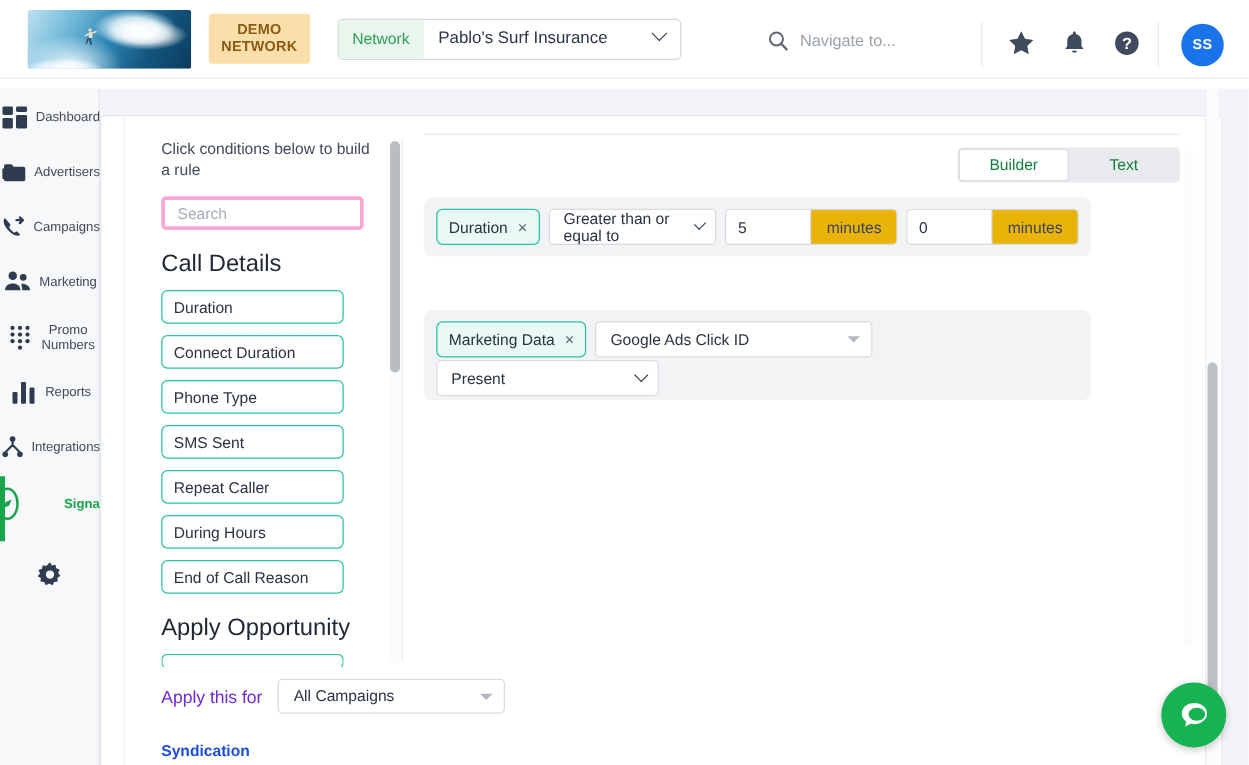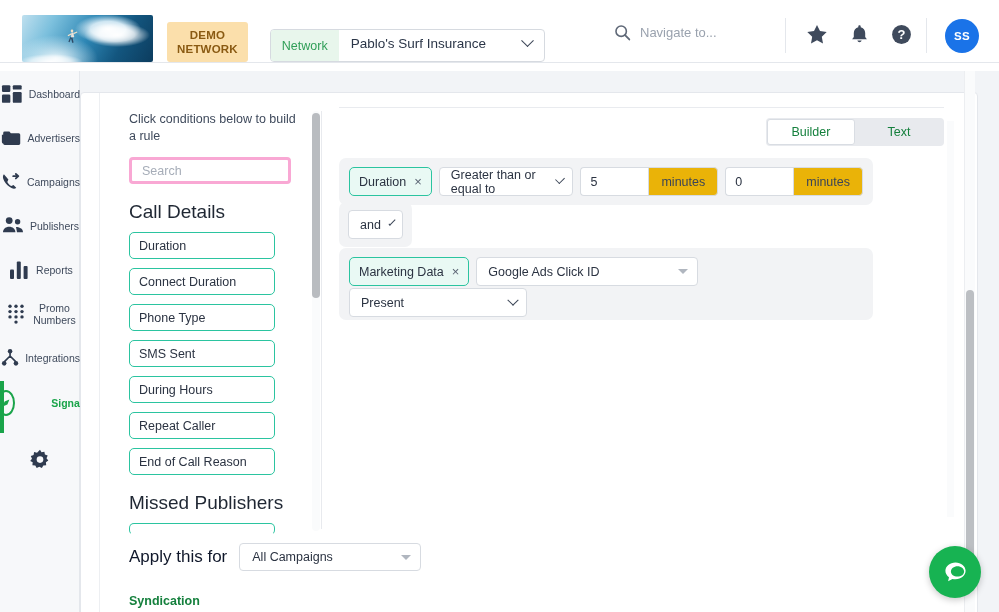--- a/index.html
+++ b/index.html
@@ -8,21 +8,21 @@
     font-family: "Liberation Sans", sans-serif;
     background: #ffffff;
     overflow: hidden;
   }
   body { position: relative; }
 
   
   .header {
     position: absolute; left: 0; top: 0; width: 999px; height: 63px;
     background: #ffffff; border-bottom: 1px solid #e4e7ec;
-    display: flex; align-items: flex-end;
+    display: flex; align-items: center;
   }
   .logo-thumb {
     margin-left: 22px; width: 131px; height: 47px; border-radius: 2px;
     background:
       radial-gradient(ellipse 46px 20px at 86px 14px, #ffffff 0%, #cfe6f2 38%, rgba(207,230,242,0) 72%),
       radial-gradient(ellipse 60px 34px at 34px 44px, #eaf6fb 0%, rgba(234,246,251,0) 70%),
       linear-gradient(118deg, #bfe0ef 0%, #7cc0dd 22%, #2d86b4 50%, #13567f 74%, #0c3c5e 100%);
     position: relative; overflow: hidden;
   }
   .logo-thumb .wave-crest {
@@ -164,27 +164,27 @@
     height: 29px; border: 1px solid #d7dbe1; border-radius: 0 4px 4px 0;
     background: #eab308; display: flex; align-items: center; padding: 0 12px;
     font-size: 12.5px; color: #3b4557;
   }
   .conn-wrap { position: absolute; left: 0px; top: 46px; background: #f2f3f5; border-radius: 7px; padding: 8px 9px; }
 
   .builder-scroll-track { position: absolute; left: 608px; top: 14px; width: 7px; height: 396px; background: #fafbfc; }
 
   
   .apply-row { position: absolute; left: 48px; top: 450px; display: flex; align-items: center; gap: 12px; }
-  .apply-lbl { font-size: 17px; color: #0f172a; }
+  .apply-lbl { font-size: 14px; color: #6d28d9; }
   .apply-sel {
     width: 182px; height: 28px; background: #fff; border: 1px solid #d7dbe1; border-radius: 4px;
     display: flex; align-items: center; justify-content: space-between; padding: 0 9px 0 12px;
     font-size: 12.5px; color: #2b3342; cursor: pointer;
   }
-  .syndication { position: absolute; left: 48px; top: 501px; font-size: 12.5px; color: #15803d; font-weight: bold; }
+  .syndication { position: absolute; left: 48px; top: 501px; font-size: 12.5px; color: #1d4ed8; font-weight: bold; }
 
   
   .page-sb-track { position: absolute; left: 964px; top: 71px; width: 11px; height: 541px; background: #fafbfc; border-left: 1px solid #eceef1; }
   .page-sb-thumb { position: absolute; left: 966px; top: 290px; width: 8px; height: 298px; background: #bcbfc3; border-radius: 4px; }
 
   .chat-bubble {
     position: absolute; left: 929px; top: 546px; width: 52px; height: 52px; border-radius: 50%;
     background: #17b352; display: flex; align-items: center; justify-content: center;
     box-shadow: 0 2px 7px rgba(0,0,0,.22); cursor: pointer;
   }
@@ -272,32 +272,21 @@
     <span class="side-label">Campaigns</span>
   </div>
 
   <div class="side-item">
     <svg class="side-ico" viewBox="0 0 24 24">
       <circle cx="8.2" cy="6.6" r="3.4" fill="#2f3b4f"></circle>
       <circle cx="16.6" cy="7.8" r="2.7" fill="#2f3b4f"></circle>
       <path d="M2 18.2c0-3.3 2.8-5.4 6.2-5.4s6.2 2.1 6.2 5.4z" fill="#2f3b4f"></path>
       <path d="M15 12.9c3 .1 7 1.2 7 5.3h-6z" fill="#2f3b4f"></path>
     </svg>
-    <span class="side-label">Publishers</span>
-  </div>
-
-  <div class="side-item">
-    <svg class="side-ico" viewBox="0 0 24 24">
-      <g fill="#2f3b4f">
-        <rect x="3" y="11.5" width="4" height="9.5" rx="1"></rect>
-        <rect x="9.8" y="3.5" width="4" height="17.5" rx="1"></rect>
-        <rect x="16.6" y="8" width="4" height="13" rx="1"></rect>
-      </g>
-    </svg>
-    <span class="side-label">Reports</span>
+    <span class="side-label">Marketing</span>
   </div>
 
   <div class="side-item">
     <svg class="side-ico" viewBox="0 0 24 24">
       <g fill="#2f3b4f">
         <circle cx="6" cy="4.3" r="1.7"></circle>
           <circle cx="12" cy="4.3" r="1.7"></circle>
           <circle cx="18" cy="4.3" r="1.7"></circle>
         <circle cx="6" cy="9.6" r="1.7"></circle>
           <circle cx="12" cy="9.6" r="1.7"></circle>
@@ -307,20 +296,31 @@
           <circle cx="18" cy="14.9" r="1.7"></circle>
         <circle cx="12" cy="20.1" r="1.7"></circle>
       </g>
     </svg>
     <span class="side-label" style="white-space:pre-line">Promo
 Numbers</span>
   </div>
 
   <div class="side-item">
     <svg class="side-ico" viewBox="0 0 24 24">
+      <g fill="#2f3b4f">
+        <rect x="3" y="11.5" width="4" height="9.5" rx="1"></rect>
+        <rect x="9.8" y="3.5" width="4" height="17.5" rx="1"></rect>
+        <rect x="16.6" y="8" width="4" height="13" rx="1"></rect>
+      </g>
+    </svg>
+    <span class="side-label">Reports</span>
+  </div>
+
+  <div class="side-item">
+    <svg class="side-ico" viewBox="0 0 24 24">
       <path d="M12 5.4v4.2M12 9.6 5.6 16M12 9.6 18.4 16" stroke="#2f3b4f" stroke-width="2" fill="none" stroke-linecap="round"></path>
       <circle cx="12" cy="4" r="2.7" fill="#2f3b4f"></circle>
       <circle cx="5" cy="18.4" r="2.7" fill="#2f3b4f"></circle>
       <circle cx="19" cy="18.4" r="2.7" fill="#2f3b4f"></circle>
     </svg>
     <span class="side-label">Integrations</span>
   </div>
 
   <div class="side-item active">
     <div class="signal-ring">
@@ -347,24 +347,24 @@
     <div class="cond-col">
       <div class="cond-hint">Click conditions below to build a rule</div>
       <div class="cond-search">
         <span class="ph">Search</span>
       </div>
       <div class="cond-group-title">Call Details</div>
       <div class="cond-pill">Duration</div>
       <div class="cond-pill">Connect Duration</div>
       <div class="cond-pill">Phone Type</div>
       <div class="cond-pill">SMS Sent</div>
+      <div class="cond-pill">Repeat Caller</div>
       <div class="cond-pill">During Hours</div>
-      <div class="cond-pill">Repeat Caller</div>
       <div class="cond-pill">End of Call Reason</div>
-      <div class="cond-group-title">Missed Publishers</div>
+      <div class="cond-group-title">Apply Opportunity</div>
       <div class="cond-pill" style="border-bottom-color:transparent;height:12px;overflow:hidden"></div>
     </div>
     <div class="cond-scroll-track"></div>
     <div class="cond-scroll-thumb"></div>
     <div class="col-divider"></div>
 
     <div class="builder">
       <div class="builder-top-line"></div>
       <div class="seg">
         <div class="seg-btn on">Builder</div>
@@ -385,26 +385,20 @@
             <input value="5" style="">
             <div class="unit">minutes</div>
           </div>
           <div class="numgrp">
             <input value="0" style="">
             <div class="unit">minutes</div>
           </div>
         </div>
       </div>
 
-      <div class="conn-wrap" style="top:95px;">
-        <div class="sel" style="width:55px">
-          <span>and</span>
-          <span class="cv"></span>
-        </div>
-      </div>
 
       <div class="rule-group" style="left:0px; top:141px; width:534px; height:72px;">
         <div class="rule-row">
           <div class="chip">
             <span>Marketing Data</span>
             <span class="x">×</span>
           </div>
           <div class="sel" style="width:222px">
             <span>Google Ads Click ID</span>
             <span class="cv-thin"></span>

